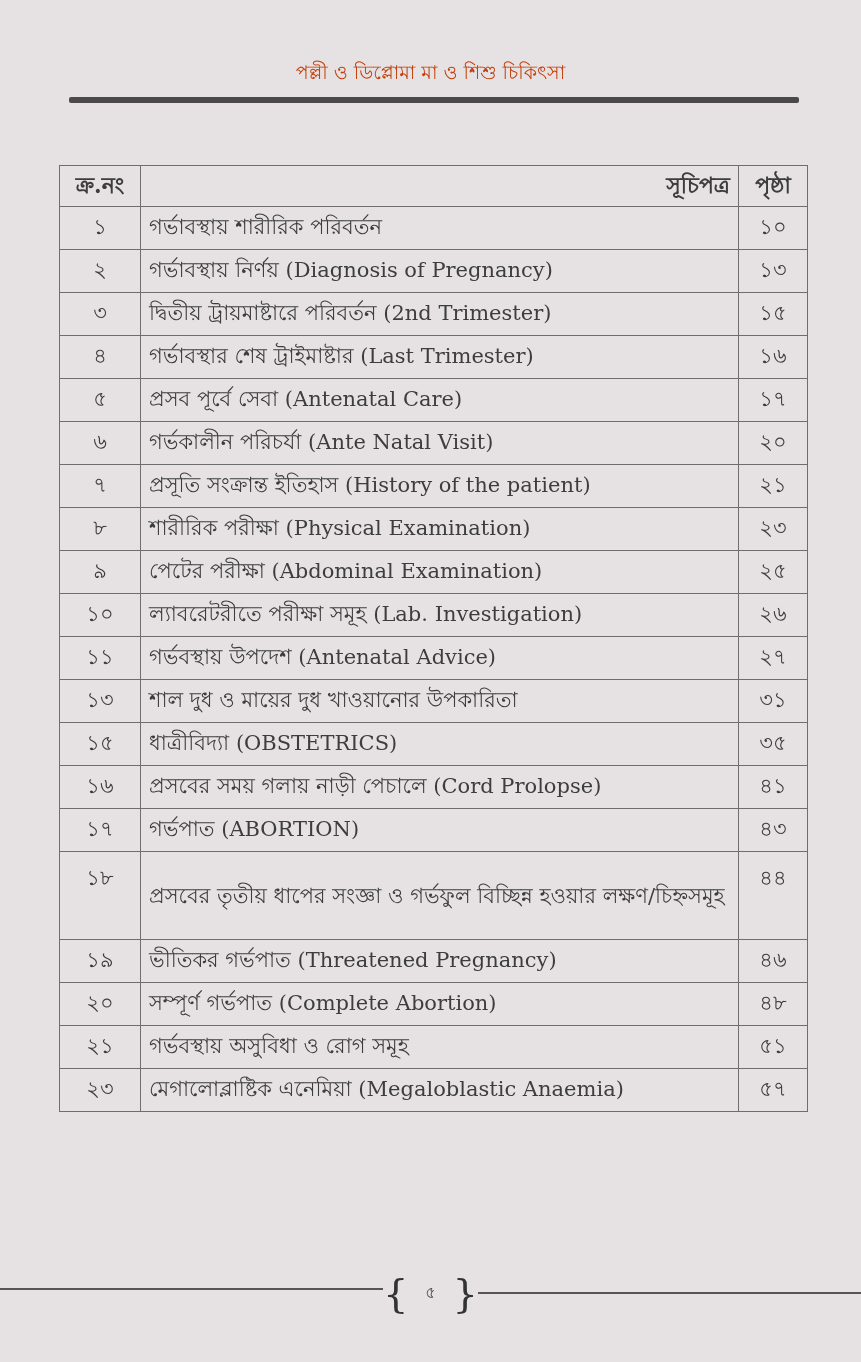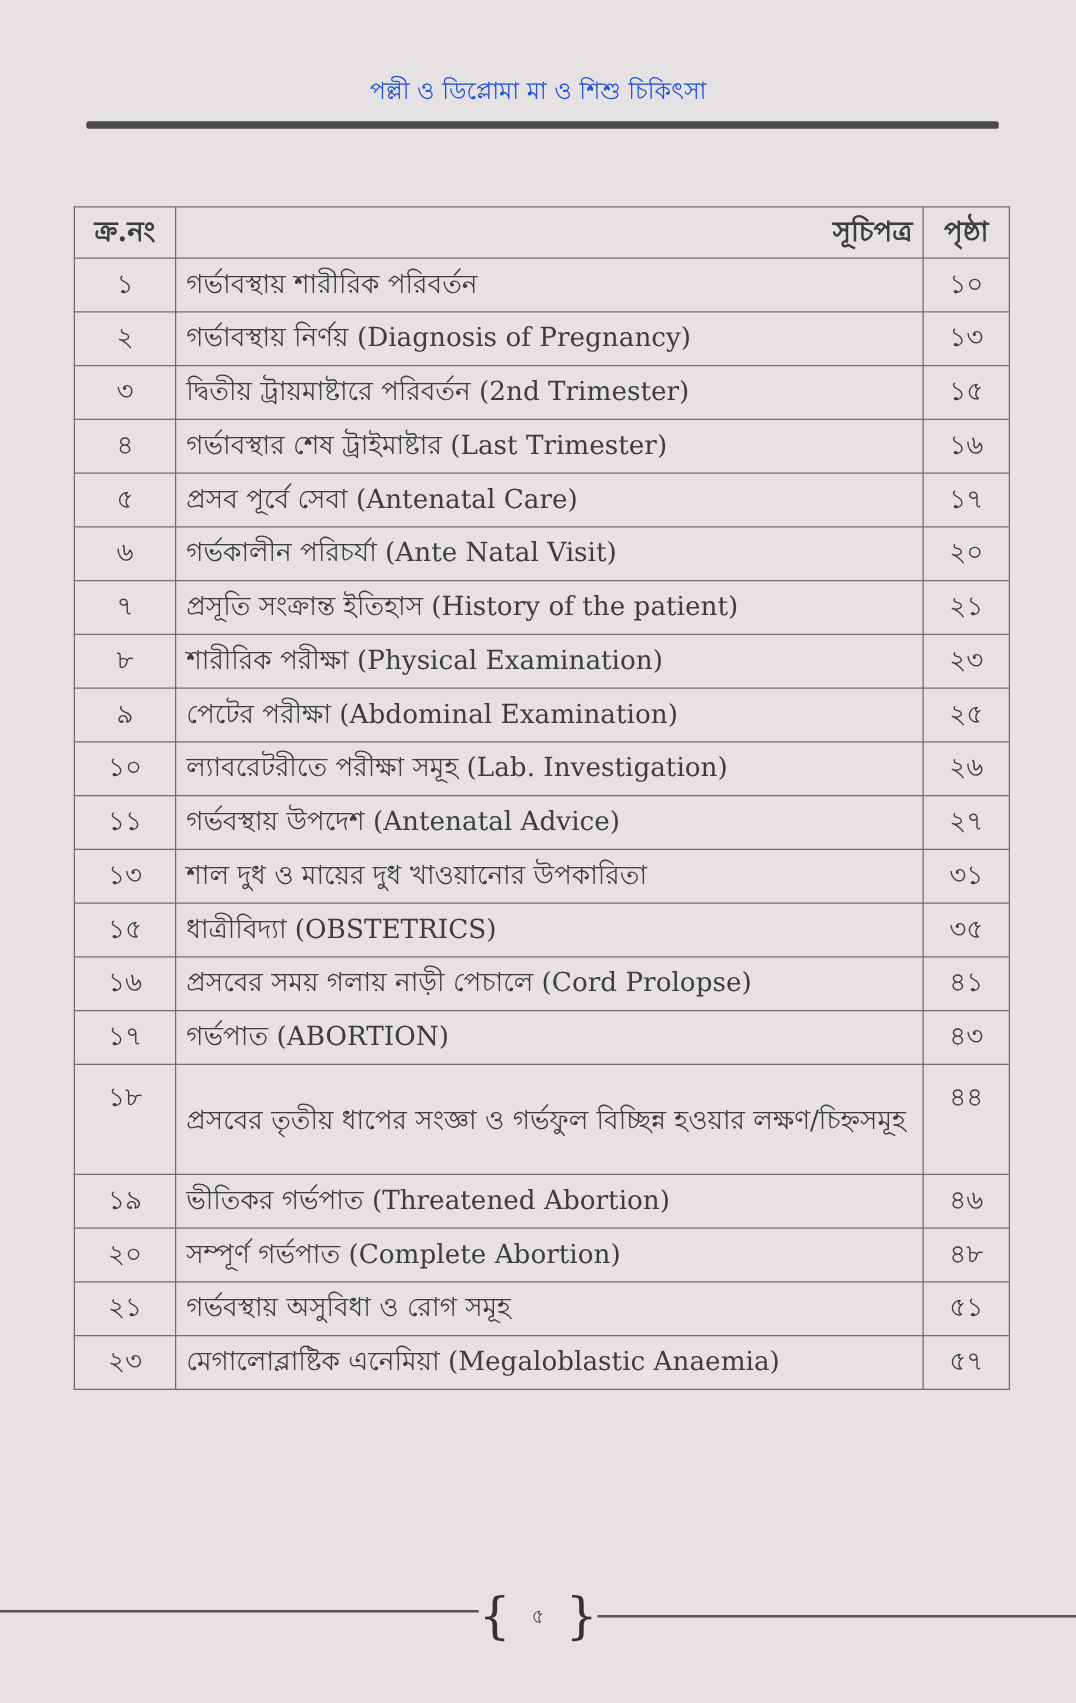--- a/index.html
+++ b/index.html
@@ -5,21 +5,21 @@
   html, body { margin: 0; padding: 0; }
   body {
     width: 861px; height: 1362px; overflow: hidden;
     background: #e6e2e3;
     font-family: "DejaVu Sans", sans-serif;
     color: #3a3a3a;
     position: relative;
   }
   .running-head {
     position: absolute; left: 0; right: 0; top: 58px;
-    text-align: center; font-size: 19px; color: #1d4ed8;
+    text-align: center; font-size: 19px; color: #c2410c;
   }
   .head-rule {
     position: absolute; left: 69px; top: 97px; width: 730px; height: 6px;
     background: #4a4a4a; border-radius: 2px;
   }
   table.toc {
     position: absolute; left: 59px; top: 121px; width: 749px;
     border-collapse: collapse;
     font-family: "DejaVu Serif", serif;
     margin-top: 44px;
@@ -144,21 +144,21 @@
         <td class="c-title">গর্ভপাত (ABORTION)</td>
         <td class="c-page">৪৩</td>
       </tr>
     <tr class="tall">
         <td class="c-num">১৮</td>
         <td class="c-title">প্রসবের তৃতীয় ধাপের সংজ্ঞা ও গর্ভফুল বিচ্ছিন্ন হওয়ার লক্ষণ/চিহ্নসমূহ</td>
         <td class="c-page">৪৪</td>
       </tr>
     <tr>
         <td class="c-num">১৯</td>
-        <td class="c-title">ভীতিকর গর্ভপাত (Threatened Abortion)</td>
+        <td class="c-title">ভীতিকর গর্ভপাত (Threatened Pregnancy)</td>
         <td class="c-page">৪৬</td>
       </tr>
     <tr>
         <td class="c-num">২০</td>
         <td class="c-title">সম্পূর্ণ গর্ভপাত (Complete Abortion)</td>
         <td class="c-page">৪৮</td>
       </tr>
     <tr>
         <td class="c-num">২১</td>
         <td class="c-title">গর্ভবস্থায় অসুবিধা ও রোগ সমূহ</td>

